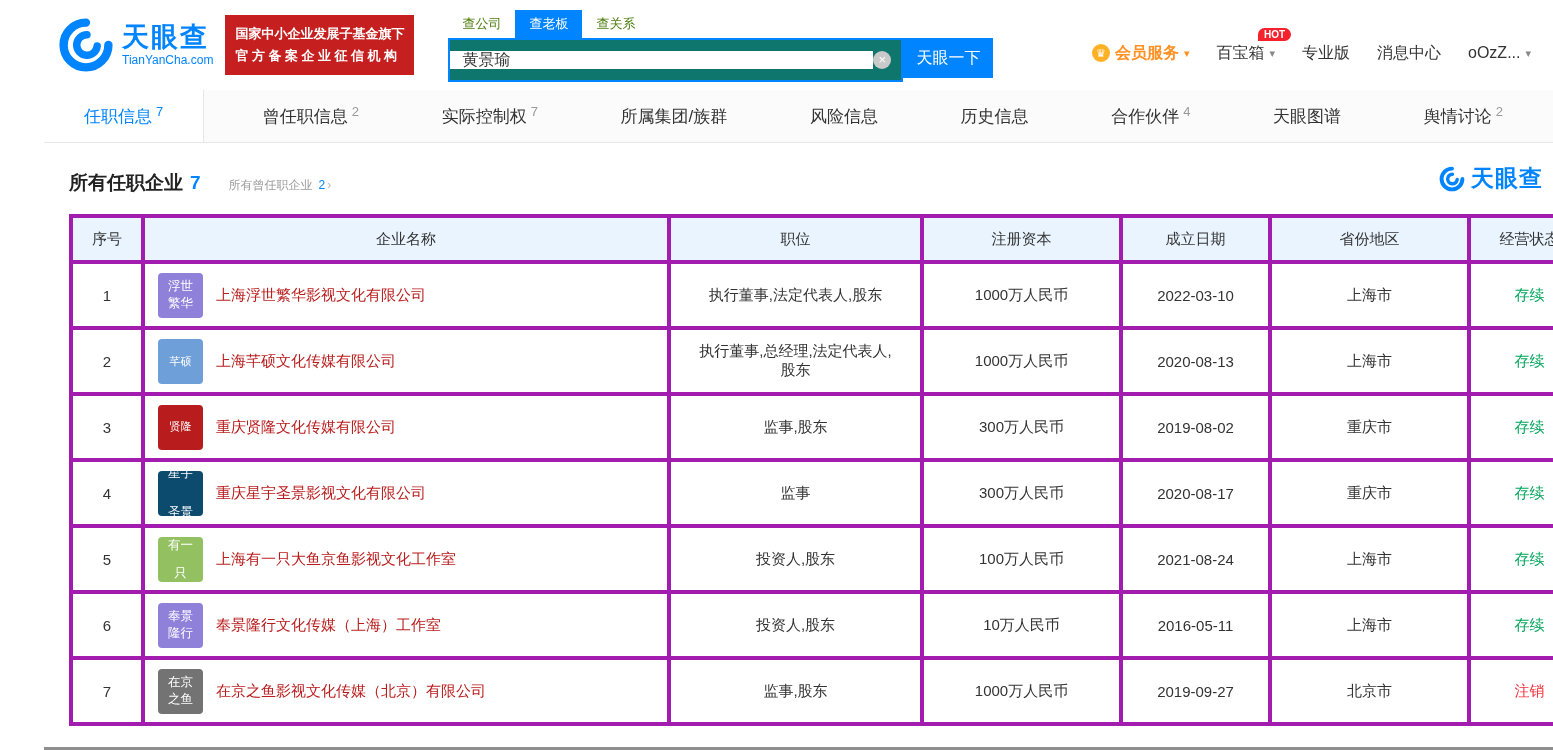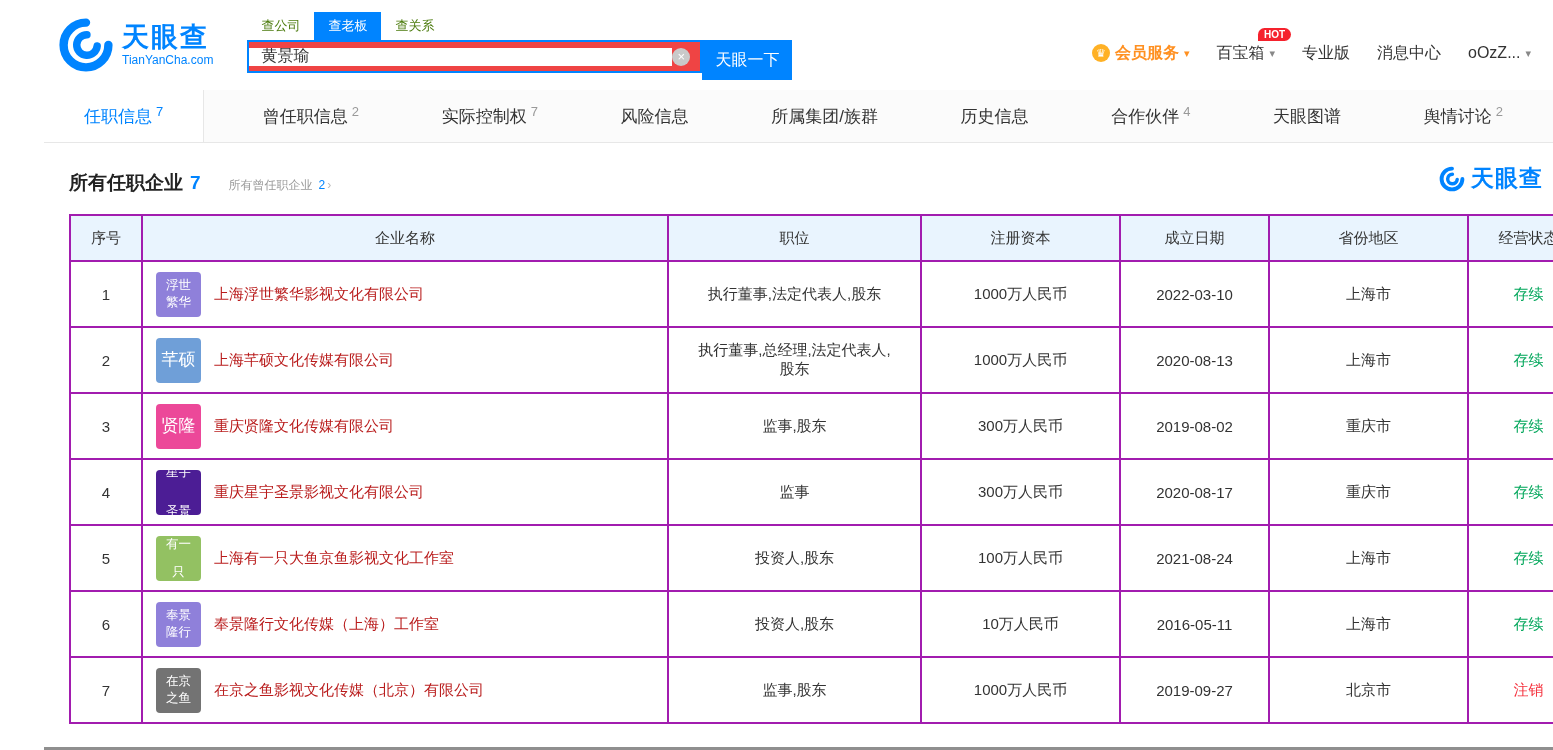--- a/index.html
+++ b/index.html
@@ -14,21 +14,21 @@
   .brand{font-size:27px;font-weight:bold;color:#0084ff;letter-spacing:2px;line-height:1.1;}
   .domain{font-size:12px;color:#0084ff;}
   .gov-badge{margin-left:12px;background:#c5201f;color:#fff;font-size:13px;font-weight:bold;
     padding:8px 10px;line-height:1.7;white-space:nowrap;}
   .gov-badge .spaced{letter-spacing:3.5px;}
   .search-area{margin-left:34px;margin-top:2px;}
   .search-tabs{display:flex;}
   .stab{font-size:13px;padding:5px 14px;cursor:pointer;color:#4d7c0f;white-space:nowrap;}
   .stab.active{background:#0084ff;color:#fff;}
   .search-row{display:flex;}
-  .search-box{width:455px;height:33px;border:2px solid #0084ff;display:flex;align-items:center;background:#ef4444;}
+  .search-box{width:455px;height:44px;border:2px solid #0084ff;display:flex;align-items:center;background:#0f766e;}
   .search-box input{flex:1;border:none;outline:none;font-size:16px;padding:0 12px;font-family:inherit;color:#333;min-width:0;}
   .clear-icon{width:18px;height:18px;border-radius:50%;background:#c9c9c9;color:#fff;font-size:13px;
     line-height:18px;text-align:center;margin-right:10px;cursor:pointer;flex:none;}
   .search-btn{width:90px;height:40px;background:#0084ff;color:#fff;border:none;font-size:16px;cursor:pointer;font-family:inherit;}
   .top-nav{margin-left:auto;display:flex;align-items:center;gap:27px;padding-top:16px;}
   .nav-item{font-size:16px;color:#333;cursor:pointer;position:relative;display:flex;align-items:center;gap:5px;white-space:nowrap;}
   .nav-item.accent{color:#ff9021;font-weight:bold;}
   .crown{width:18px;height:18px;border-radius:50%;background:#ffb125;color:#fff;font-size:11px;
     display:flex;align-items:center;justify-content:center;flex:none;}
   .caret{font-size:11px;color:#888;}
@@ -50,28 +50,28 @@
   .sec-title{font-size:19px;font-weight:bold;color:#222;}
   .sec-title .count{color:#0084ff;margin-left:7px;}
   .sec-sub{font-size:12px;color:#999;margin-left:28px;cursor:pointer;}
   .sec-sub .count{color:#0084ff;margin-left:6px;}
   .sec-sub .arrow{margin-left:2px;color:#bbb;}
   .watermark{position:absolute;right:0;top:20px;display:flex;align-items:center;gap:6px;}
   .wm-icon{width:26px;height:26px;}
   .wm-text{font-size:23px;font-weight:bold;color:#0084ff;letter-spacing:1px;}
 
   table{width:100%;border-collapse:collapse;table-layout:fixed;}
-  th,td{border:2px solid #a21caf;}
+  th,td{border:4px solid #a21caf;}
   th{background:#e9f4fe;height:46px;font-size:15px;font-weight:normal;color:#333;}
   td{height:66px;font-size:15px;text-align:center;color:#333;}
   .c-company{text-align:left;}
   .company-wrap{display:flex;align-items:center;padding:8px 10px 8px 13px;}
   .avatar{width:45px;height:45px;border-radius:4px;color:#fff;display:flex;flex-direction:column;
     align-items:center;justify-content:center;font-size:12.5px;line-height:1.35;flex:none;margin-right:13px;cursor:pointer;}
-  .avatar.single{font-size:17px;}
+  .avatar.single{font-size:11px;}
   .company-link{color:#b91c1c;text-decoration:none;cursor:pointer;}
   .c-pos{padding:6px 22px;}
   .bottom-strip{height:3px;background:#8f8f8f;flex:none;margin-top:auto;}
 </style>
 </head>
 <body>
 
 <div class="page">
 
   <header class="topbar">
@@ -79,20 +79,24 @@
       <svg class="logo-icon" viewBox="0 0 60 60">
         <path d="M30 6 A24 24 0 1 0 54 30" stroke="#0084ff" stroke-width="9" fill="none" stroke-linecap="round"></path>
         <path d="M31 19 A11 11 0 1 0 42 31" stroke="#0084ff" stroke-width="8" fill="none" stroke-linecap="round"></path>
       </svg>
       <div class="logo-text">
         <div class="brand">天眼查</div>
         <div class="domain">TianYanCha.com</div>
       </div>
     </div>
 
+    <div class="gov-badge">
+      <div>国家中小企业发展子基金旗下</div>
+      <div class="spaced">官方备案企业征信机构</div>
+    </div>
 
     <div class="search-area">
       <div class="search-tabs" id="searchTabs">
           <span class="stab">查公司</span>
           <span class="stab active">查老板</span>
           <span class="stab">查关系</span>
         </div>
       <div class="search-row">
         <div class="search-box">
           <input value="黄景瑜" style="">
@@ -133,24 +137,24 @@
       </div>
       <div class="ptab">
         <span>曾任职信息</span>
         <span class="cnt">2</span>
       </div>
       <div class="ptab">
         <span>实际控制权</span>
         <span class="cnt">7</span>
       </div>
       <div class="ptab">
+        <span>所属集团/族群</span>
+      </div>
+      <div class="ptab">
         <span>风险信息</span>
-      </div>
-      <div class="ptab">
-        <span>所属集团/族群</span>
       </div>
       <div class="ptab">
         <span>历史信息</span>
       </div>
       <div class="ptab">
         <span>合作伙伴</span>
         <span class="cnt">4</span>
       </div>
       <div class="ptab">
         <span>天眼图谱</span>
@@ -230,37 +234,37 @@
             <td class="c-pos">执行董事,总经理,法定代表人,股东</td>
             <td class="c-cap">1000万人民币</td>
             <td class="c-date">2020-08-13</td>
             <td class="c-region">上海市</td>
             <td class="c-status" style="color: rgb(0, 166, 90);">存续</td>
           </tr>
           <tr>
             <td class="c-no">3</td>
             <td class="c-company">
               <div class="company-wrap">
-                <div class="avatar single" style="background: #ec4899;">
+                <div class="avatar single" style="background: #b91c1c; font-family: Liberation Mono, monospace;">
                   <div>贤隆</div>
                 </div>
                 <a class="company-link">重庆贤隆文化传媒有限公司</a>
               </div>
             </td>
             <td class="c-pos">监事,股东</td>
             <td class="c-cap">300万人民币</td>
             <td class="c-date">2019-08-02</td>
             <td class="c-region">重庆市</td>
             <td class="c-status" style="color: rgb(0, 166, 90);">存续</td>
           </tr>
           <tr>
             <td class="c-no">4</td>
             <td class="c-company">
               <div class="company-wrap">
-                <div class="avatar" style="background: #4c1d95; gap: 22px;">
+                <div class="avatar" style="background: #0c4a6e; gap: 22px;">
                   <div>星宇</div>
                   <div>圣景</div>
                 </div>
                 <a class="company-link">重庆星宇圣景影视文化有限公司</a>
               </div>
             </td>
             <td class="c-pos">监事</td>
             <td class="c-cap">300万人民币</td>
             <td class="c-date">2020-08-17</td>
             <td class="c-region">重庆市</td>

